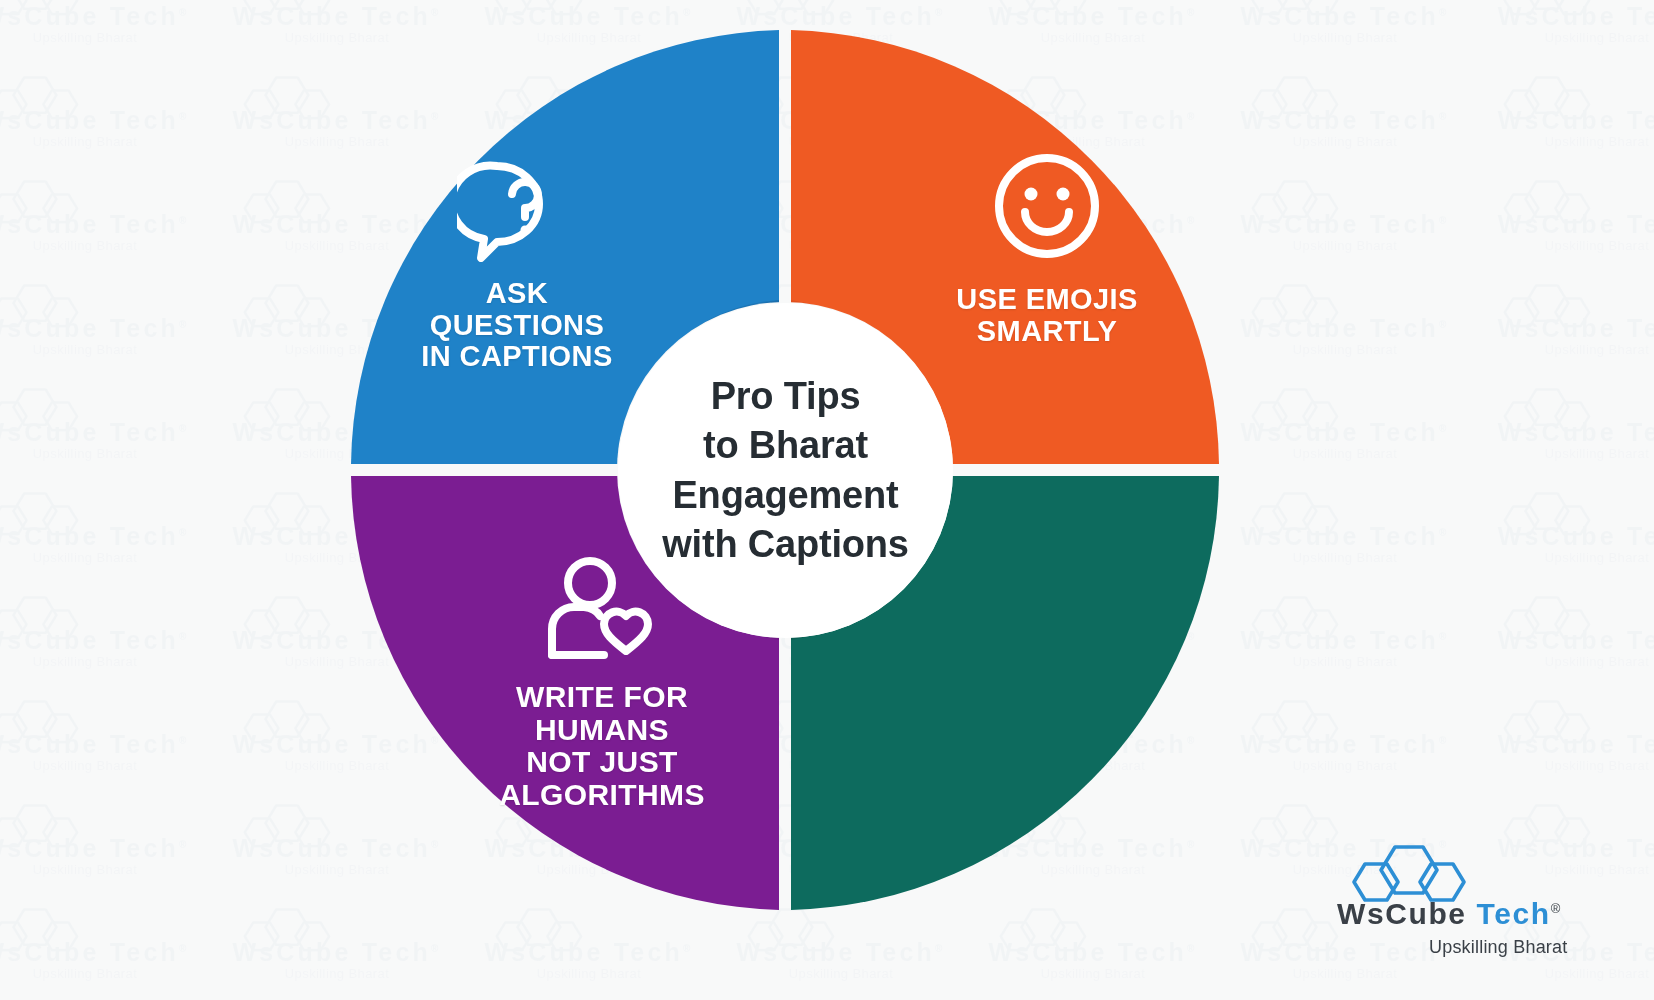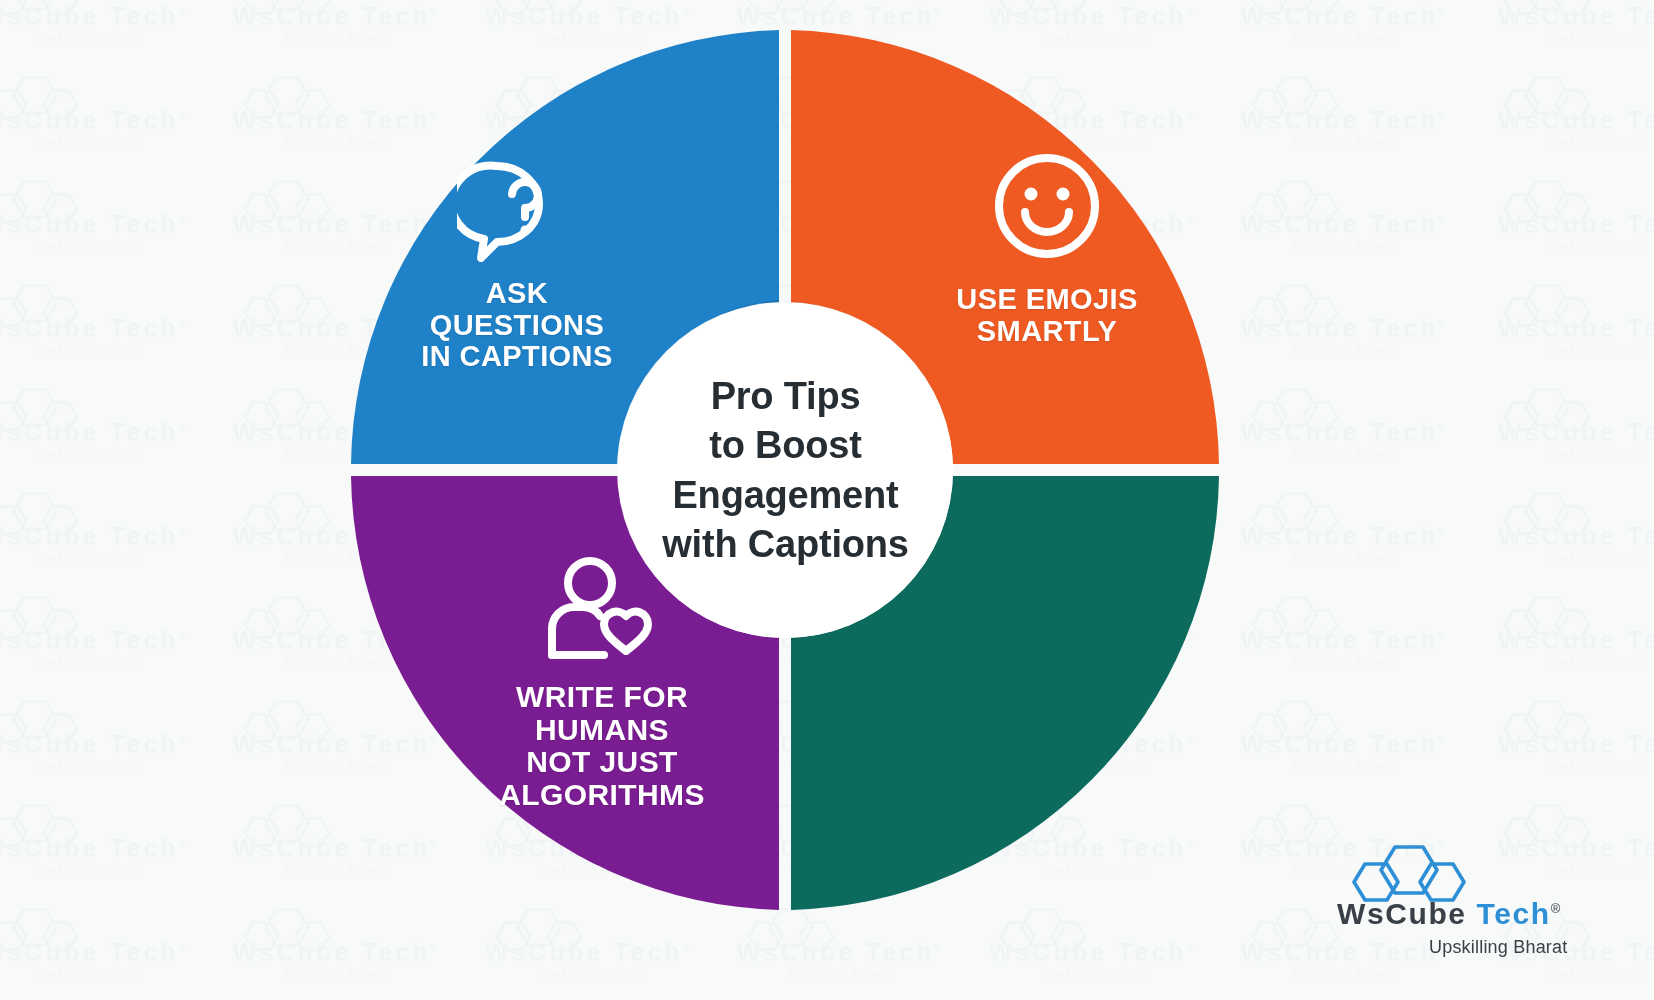--- a/index.html
+++ b/index.html
@@ -1053,21 +1053,21 @@
         <circle cx="72" cy="44" r="6.5" fill="#ffffff"></circle>
       </svg>
     </span>
     <div class="quad-label">USE EMOJIS
 SMARTLY</div>
   </div>
 
 
   <div id="center-hub">
     <div id="center-title">Pro Tips
-to Boost
+to Bharat
 Engagement
 with Captions</div>
   </div>
 
   <div id="brand-logo">
     <svg id="brand-hex" viewBox="0 0 132 60" xmlns="http://www.w3.org/2000/svg">
       <g fill="none" stroke="#2d8fd5" stroke-width="3.6" stroke-linejoin="round">
         <polygon points="48,2 76,2 90,25 76,48 48,48 34,25"></polygon>
         <polygon points="18,19 40,19 51,37 40,55 18,55 7,37"></polygon>
         <polygon points="84,19 106,19 117,37 106,55 84,55 73,37"></polygon>

